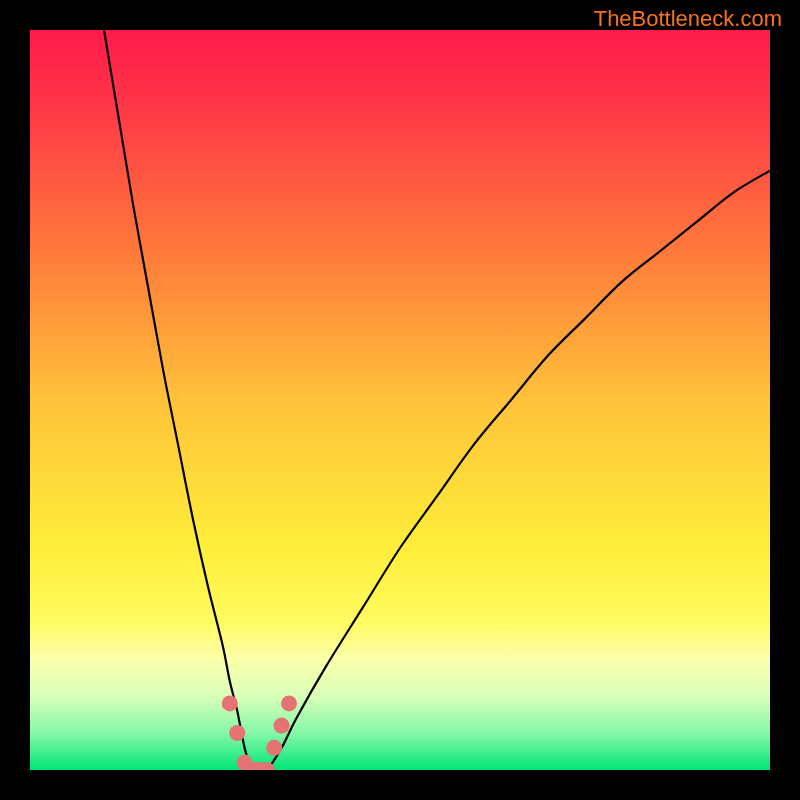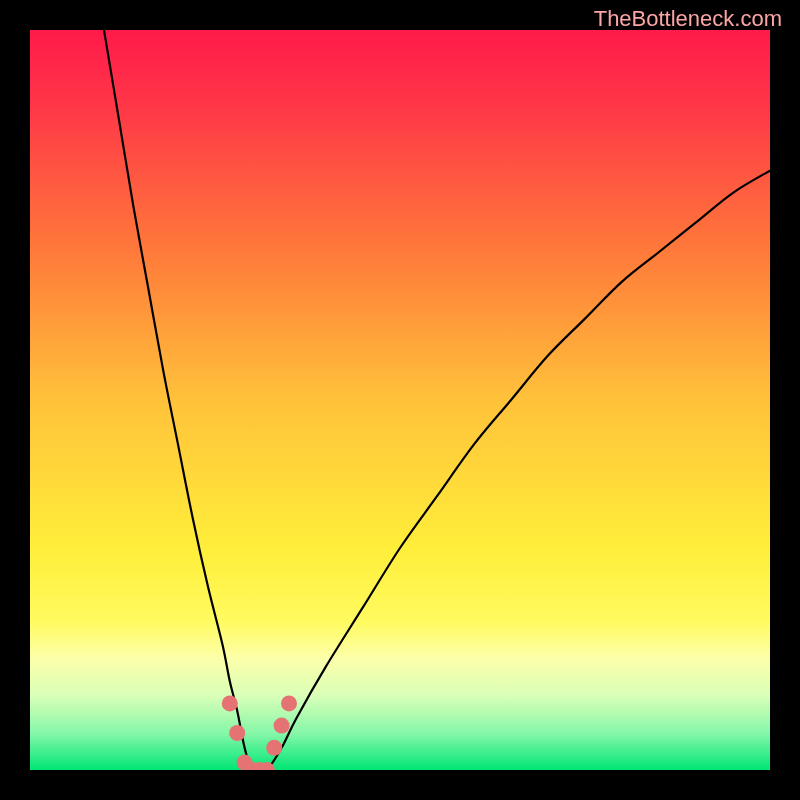--- a/index.html
+++ b/index.html
@@ -14,21 +14,21 @@
   .container {
     position: relative;
     width: 800px;
     height: 800px;
     background: #000;
   }
   .watermark {
     position: absolute;
     top: 6px;
     right: 18px;
-    color: #fca5a5;
+    color: #f97316;
     font-size: 22px;
     font-family: Arial, sans-serif;
     z-index: 10;
   }
   .plot-area {
     position: absolute;
     left: 30px;
     top: 30px;
     width: 740px;
     height: 740px;

